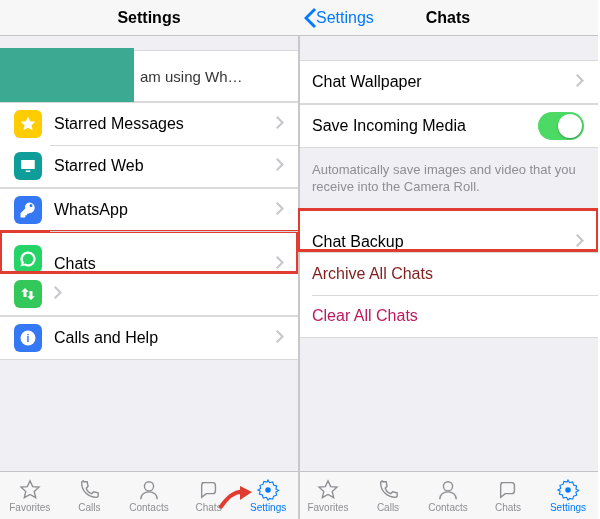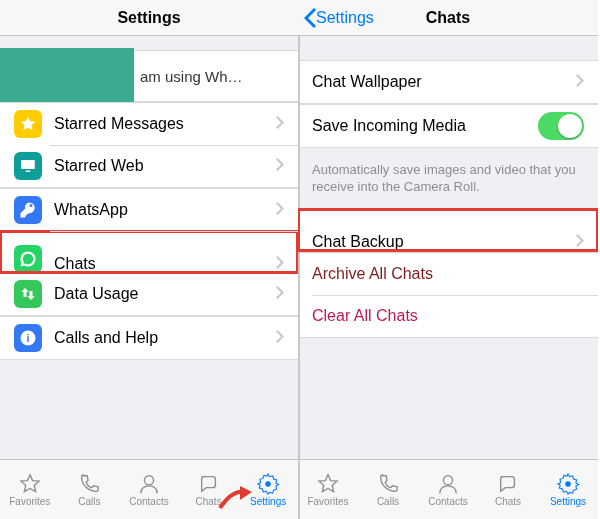--- a/index.html
+++ b/index.html
@@ -143,21 +143,21 @@
   .profile .status {
     margin-left: 6px;
     font-size: 15px;
     color: #363636;
     white-space: nowrap;
     overflow: hidden;
   }
 
   
   .tabbar {
-    height: 60px;
+    height: 48px;
     background: #f7f7f8;
     border-top: 1px solid #c4c4c6;
     display: flex;
     margin-top: auto;
     flex-shrink: 0;
   }
   .tab {
     flex: 1;
     display: flex;
     flex-direction: column;
@@ -249,21 +249,20 @@
       <span class="chevron"><svg viewBox="0 0 8 13">
             <path d="M0 1.5 1.5 0 8 6.5 1.5 13 0 11.5 5 6.5z"></path>
           </svg></span>
     </div>
     <div class="cell">
       <span class="icon" style="background:#34c759">
         <svg viewBox="0 0 24 24">
             <path d="M8 4l-5 5h3v7h4V9h3zM16 20l5-5h-3V8h-4v7h-3z"></path>
           </svg>
       </span>
-      <span class="label">Data Usage</span>
       <span class="chevron"><svg viewBox="0 0 8 13">
             <path d="M0 1.5 1.5 0 8 6.5 1.5 13 0 11.5 5 6.5z"></path>
           </svg></span>
     </div>
   </div>
 
   <div class="group">
     <div class="cell">
       <span class="icon" style="background:#3478f6">
         <svg viewBox="0 0 24 24">

